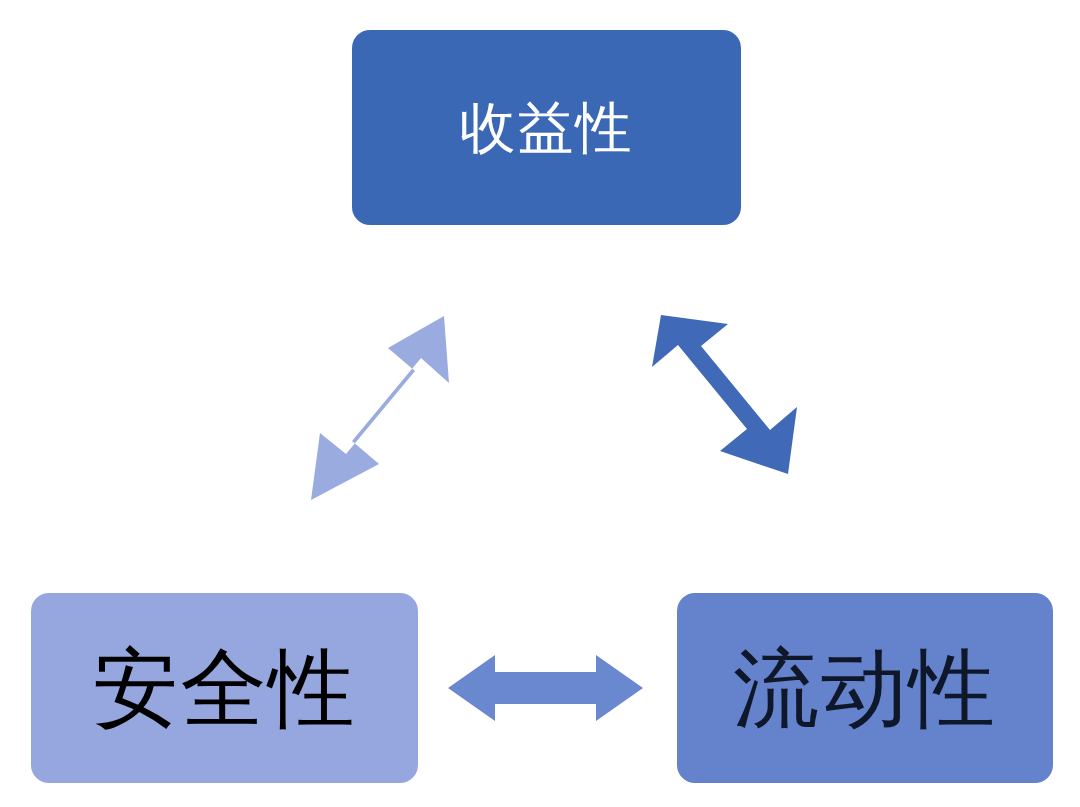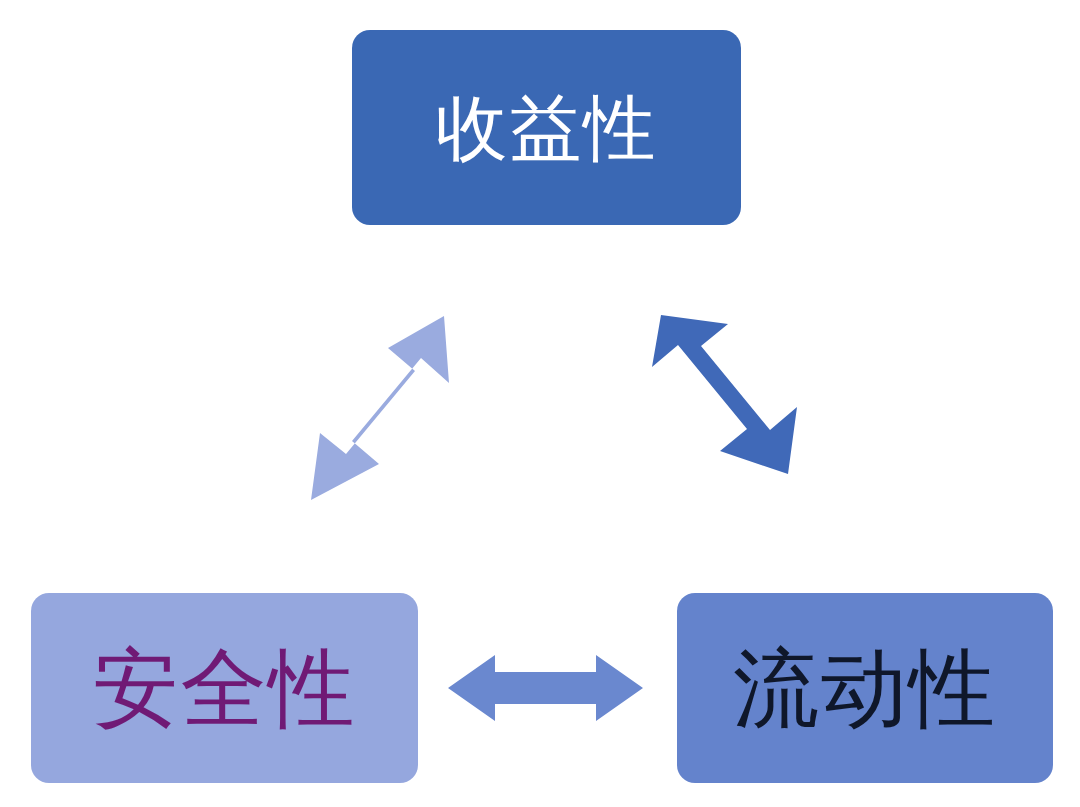--- a/index.html
+++ b/index.html
@@ -36,21 +36,21 @@
     user-select: none;
   }
   
   #node-profitability {
     left: 352px;
     top: 30px;
     width: 389px;
     height: 195px;
   }
   #node-profitability .node-label {
-    font-size: 72px;
+    font-size: 56px;
   }
   
   #node-safety {
     left: 31px;
     top: 593px;
     width: 387px;
     height: 190px;
   }
   #node-safety .node-label {
     font-size: 86px;
@@ -101,20 +101,20 @@
       </g>
 
     </svg>
   </div>
 
   <div class="node" id="node-profitability" style="background: rgb(58, 104, 180); left: 352px; top: 30px; width: 389px; height: 195px;">
     <span class="node-label" style="color: rgb(255, 255, 255);">收益性</span>
   </div>
 
   <div class="node" id="node-safety" style="background: rgb(149, 167, 222); left: 31px; top: 593px; width: 387px; height: 190px;">
-    <span class="node-label" style="color: #701a75;">安全性</span>
+    <span class="node-label" style="color: #000000;">安全性</span>
   </div>
 
   <div class="node" id="node-liquidity" style="background: rgb(100, 131, 204); left: 677px; top: 593px; width: 376px; height: 190px;">
     <span class="node-label" style="color: #0f172a;">流动性</span>
   </div>
 
 </div>
 
 </body></html>

